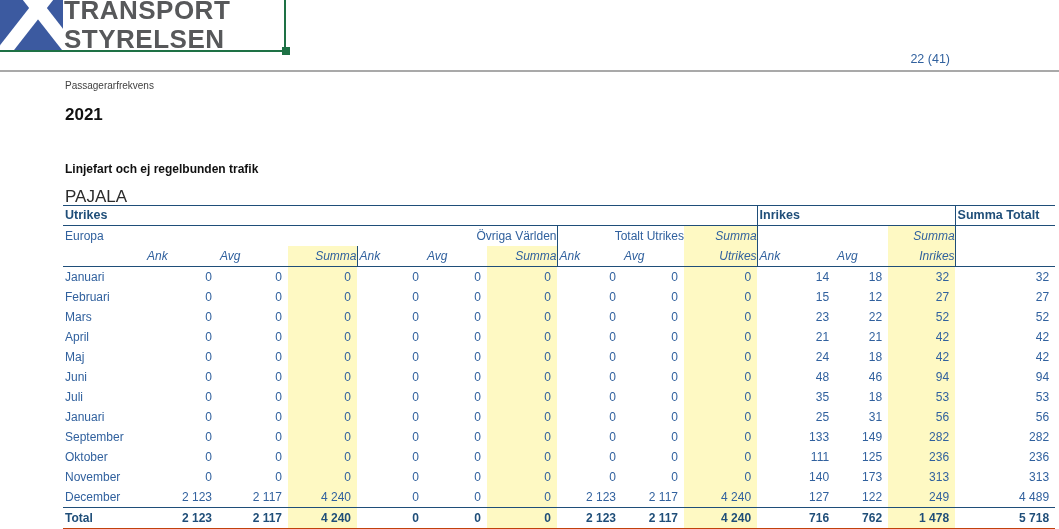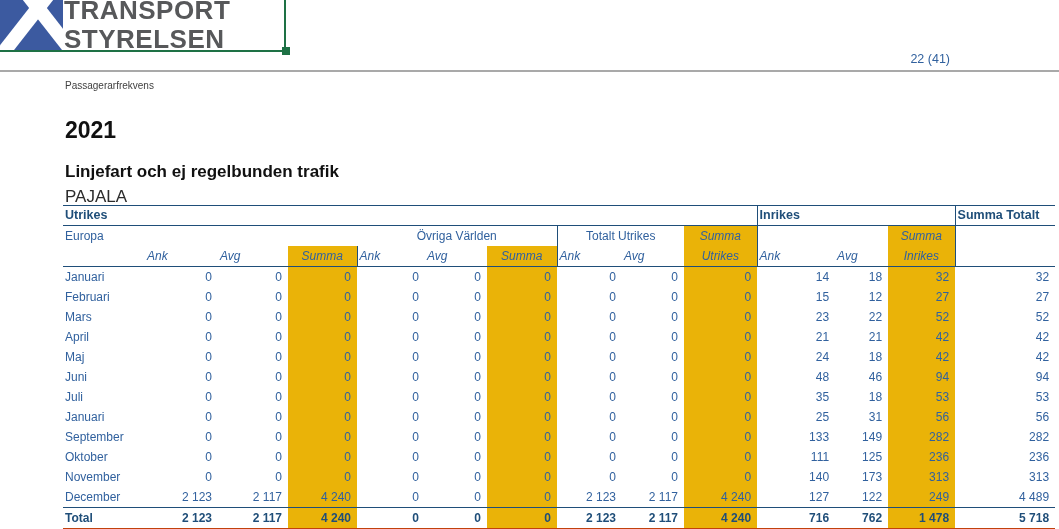--- a/index.html
+++ b/index.html
@@ -19,35 +19,35 @@
   
   .sel-v { position: absolute; left: 284px; top: 0; width: 2px; height: 51px; background: #1e7145; }
   .sel-h { position: absolute; left: 0; top: 50px; width: 286px; height: 2px; background: #1e7145; }
   .sel-handle { position: absolute; left: 282px; top: 47px; width: 8px; height: 8px; background: #1e7145; }
 
   .page-number { position: absolute; top: 52px; left: 840px; width: 110px; text-align: right;
     color: #31619e; font-size: 12.5px; }
   .top-rule { position: absolute; top: 70px; left: 0; width: 1059px; height: 2px; background: #a9a9a9; }
 
   .title-report   { position: absolute; left: 65px; top: 80px;  font-size: 10px;   color: #3f3f3f; }
-  .title-year     { position: absolute; left: 65px; top: 105px; font-size: 23px;   font-weight: bold; color: #111; margin-top: 12px; }
+  .title-year     { position: absolute; left: 65px; top: 105px; font-size: 17px;   font-weight: bold; color: #111; }
   .title-airport  { position: absolute; left: 65px; top: 139px; font-size: 17px;   color: #2b2b2b; margin-top: 48px; }
-  .title-subtitle { position: absolute; left: 65px; top: 162px; font-size: 17px; font-weight: bold; color: #111; }
+  .title-subtitle { position: absolute; left: 65px; top: 162px; font-size: 12px; font-weight: bold; color: #111; }
 
   
   table { position: absolute; left: 63px; top: 205px; width: 992px;
     border-collapse: collapse; table-layout: fixed; font-size: 12px; color: #31619e; }
   td { height: 20px; line-height: 20px; white-space: nowrap; overflow: hidden;
     padding: 0 6px 0 2px; vertical-align: middle; }
   tr.grow td { height: 19px; line-height: 19px; }
   .num  { text-align: right; padding-right: 6px; }
   .mon  { text-align: left; padding-left: 2px; }
-  .shade { background: #eab308; margin-top: 10px; }
+  .shade { background: #fef9c3; margin-top: 10px; }
   .it   { font-style: italic; }
-  .ctr  { text-align: center; padding: 0; }
+  .ctr  { text-align: right; padding: 0; }
   .hnum { text-align: left; padding-right: 10px; font-style: italic; }
   .boldhdr { font-weight: bold; color: #1f4e79; font-size: 12.5px; }
   .bt { border-top: 1px solid #1f4e79; }
   .bb { border-bottom: 1px solid #1f4e79; }
   .bl { border-left: 1px solid #1f4e79; }
   tr.total td { font-weight: bold; color: #1f4e79;
     border-top: 1px solid #1f4e79; border-bottom: 2px solid #c2410c; }
 </style>
 </head>
 <body>

